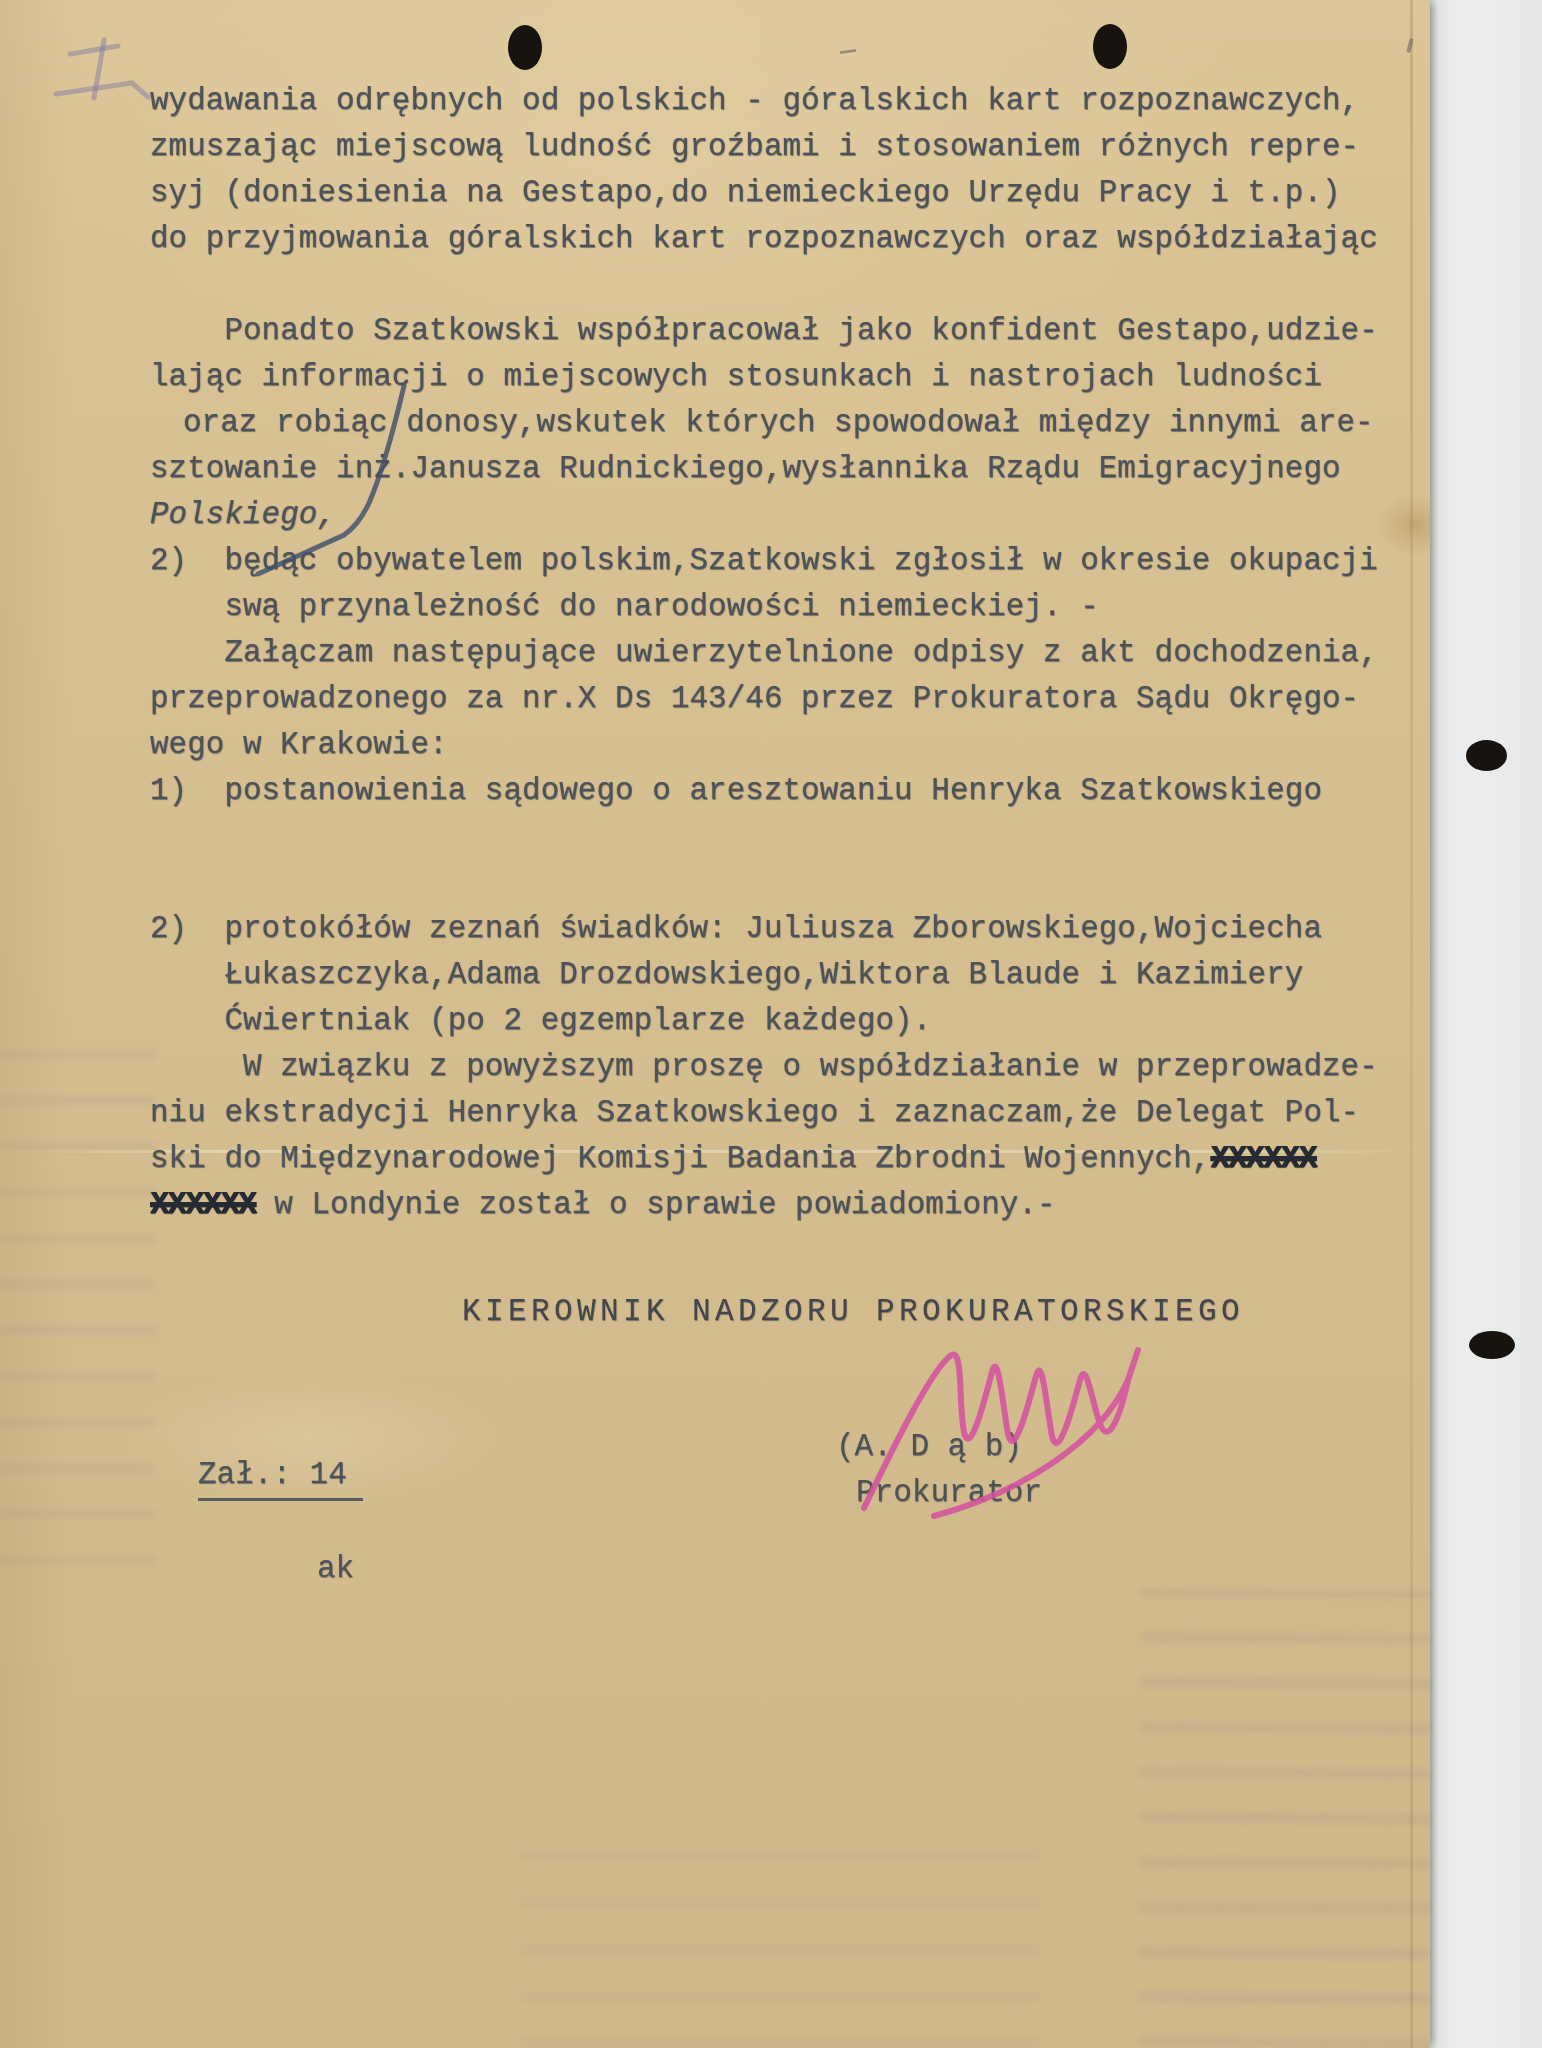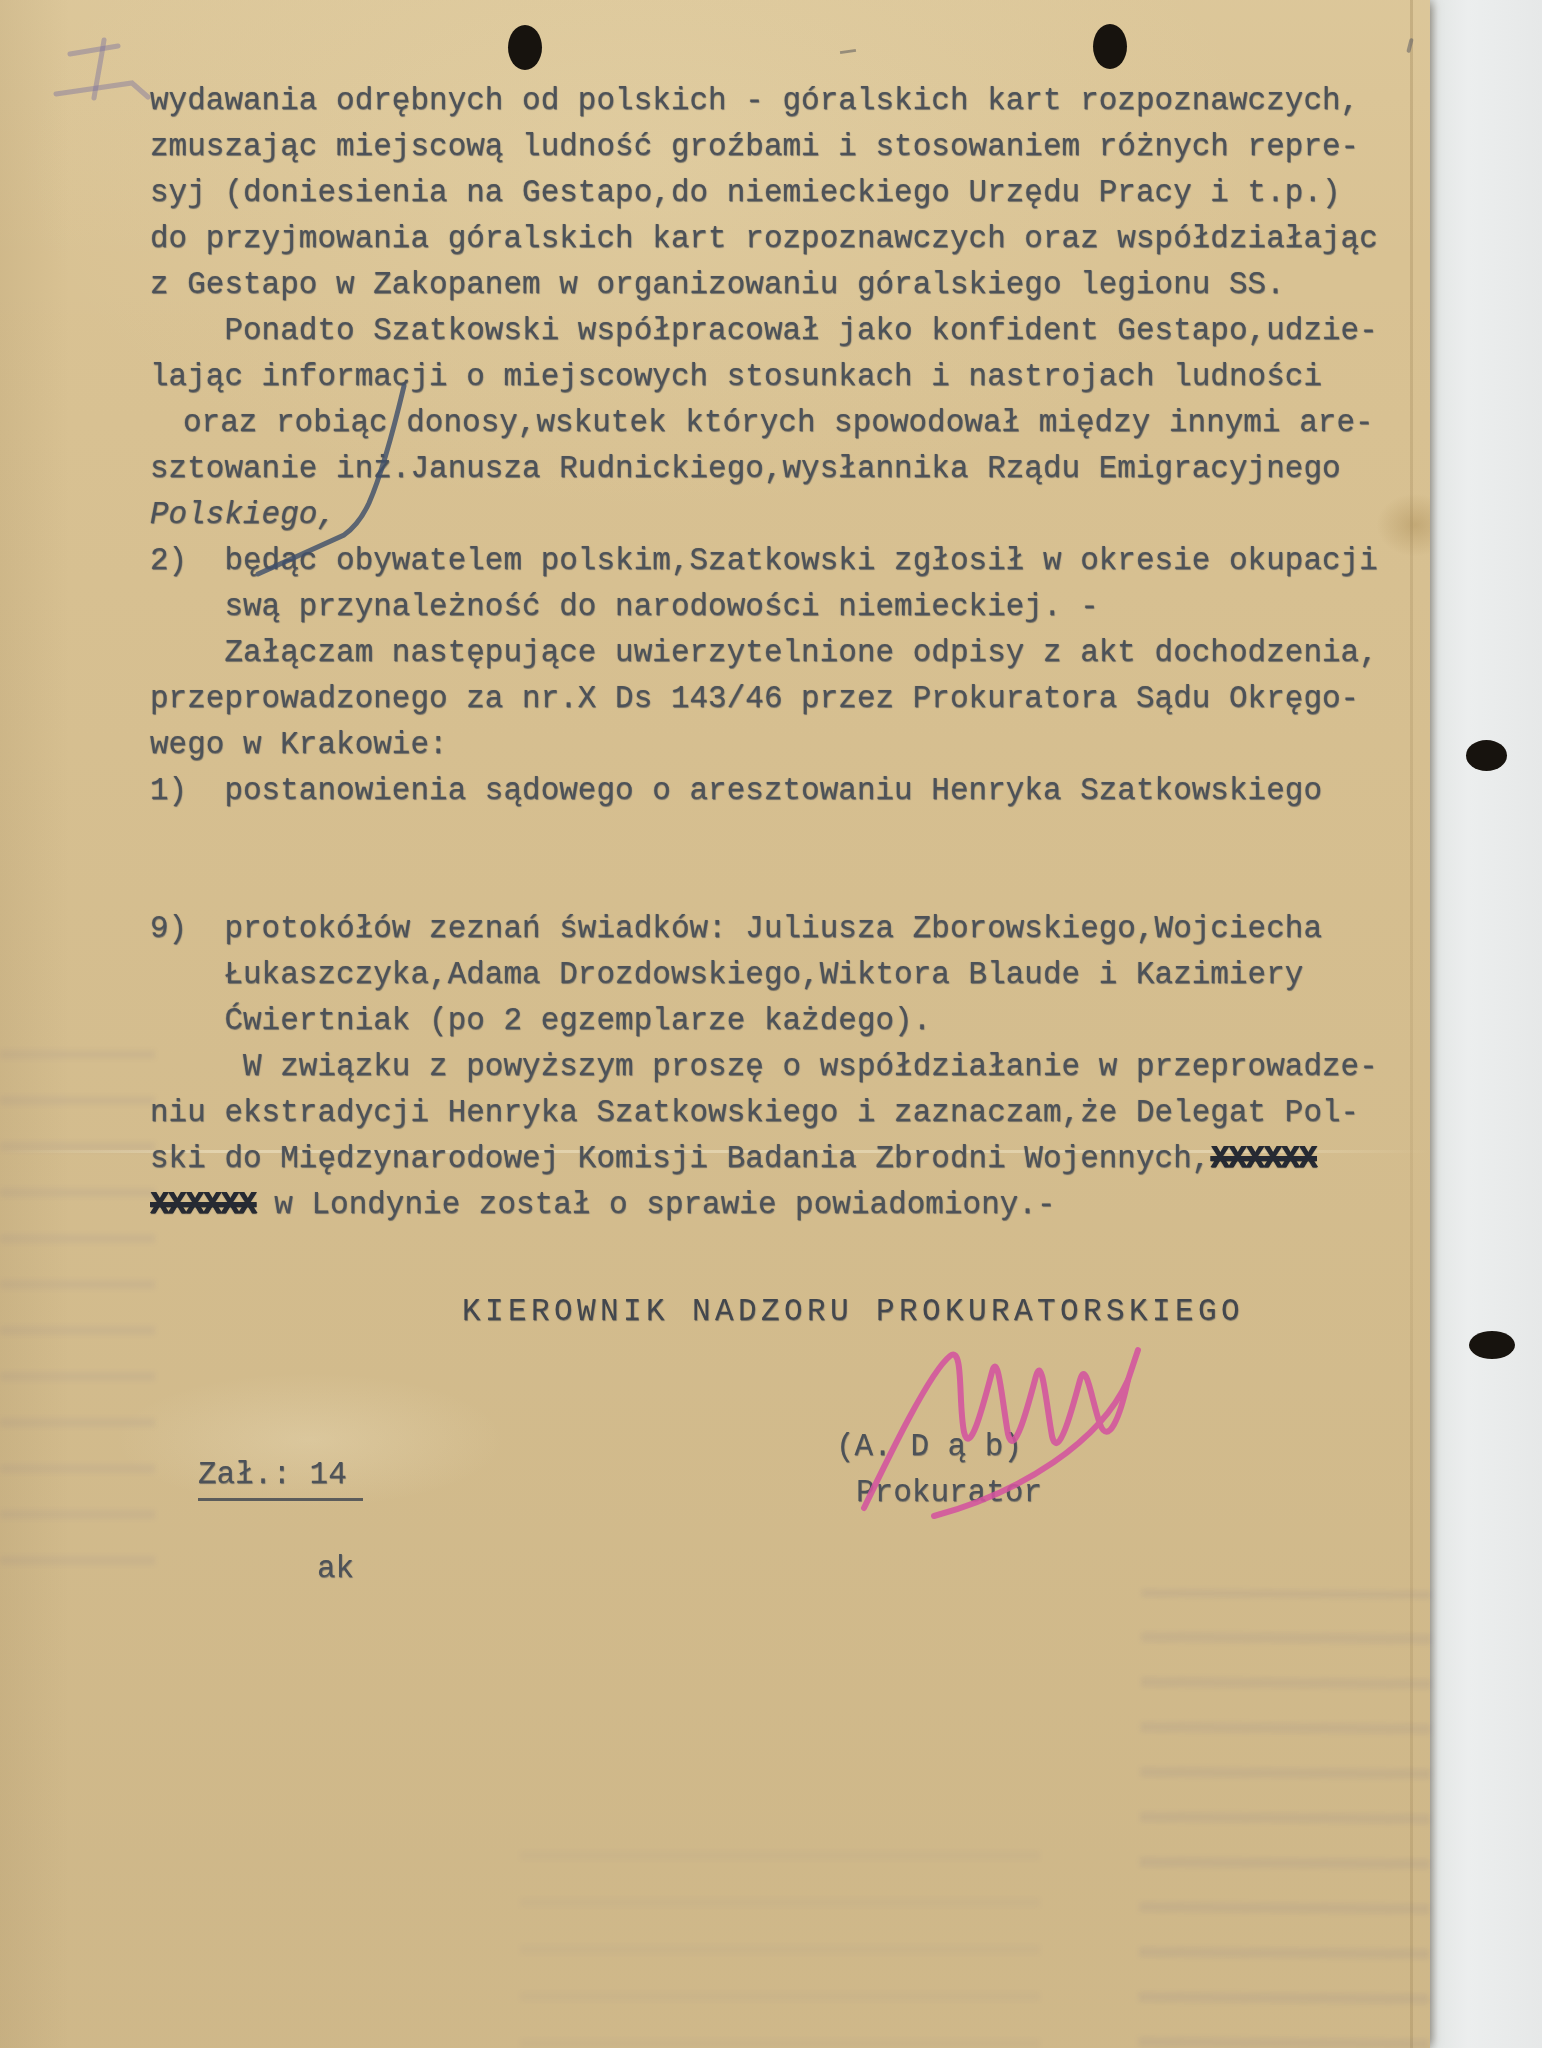--- a/index.html
+++ b/index.html
@@ -109,33 +109,32 @@
 
     <div class="ghost left"></div>
     <div class="ghost bottom-right"></div>
     <div class="ghost bottom-center"></div>
 
     <div class="text-layer">
         <div class="tline" style="left: 150px; top: 82px;">wydawania odrębnych od polskich - góralskich kart rozpoznawczych,</div>
         <div class="tline" style="left: 150px; top: 128px;">zmuszając miejscową ludność groźbami i stosowaniem różnych repre-</div>
         <div class="tline" style="left: 150px; top: 174px;">syj (doniesienia na Gestapo,do niemieckiego Urzędu Pracy i t.p.)</div>
         <div class="tline" style="left: 150px; top: 220px;">do przyjmowania góralskich kart rozpoznawczych oraz współdziałając</div>
-        <div class="tline" style="left: 150px; top: 266px;">z Gestapo w Zakopanem w organizowaniu góralskiego legionu SS.</div>
         <div class="tline" style="left: 150px; top: 312px;">    Ponadto Szatkowski współpracował jako konfident Gestapo,udzie-</div>
         <div class="tline" style="left: 150px; top: 358px;">lając informacji o miejscowych stosunkach i nastrojach ludności</div>
         <div class="tline" style="left: 150px; top: 404px; margin-left: 33px;">oraz robiąc donosy,wskutek których spowodował między innymi are-</div>
         <div class="tline" style="left: 150px; top: 450px;">sztowanie inż.Janusza Rudnickiego,wysłannika Rządu Emigracyjnego</div>
         <div class="tline" style="left: 150px; top: 496px; font-style: italic;">Polskiego,</div>
         <div class="tline" style="left: 150px; top: 542px;">2)  będąc obywatelem polskim,Szatkowski zgłosił w okresie okupacji</div>
         <div class="tline" style="left: 150px; top: 588px;">    swą przynależność do narodowości niemieckiej. -</div>
         <div class="tline" style="left: 150px; top: 634px;">    Załączam następujące uwierzytelnione odpisy z akt dochodzenia,</div>
         <div class="tline" style="left: 150px; top: 680px;">przeprowadzonego za nr.X Ds 143/46 przez Prokuratora Sądu Okręgo-</div>
         <div class="tline" style="left: 150px; top: 726px;">wego w Krakowie:</div>
         <div class="tline" style="left: 150px; top: 772px;">1)  postanowienia sądowego o aresztowaniu Henryka Szatkowskiego</div>
-        <div class="tline" style="left: 150px; top: 910px;">9)  protokółów zeznań świadków: Juliusza Zborowskiego,Wojciecha</div>
+        <div class="tline" style="left: 150px; top: 910px;">2)  protokółów zeznań świadków: Juliusza Zborowskiego,Wojciecha</div>
         <div class="tline" style="left: 150px; top: 956px;">    Łukaszczyka,Adama Drozdowskiego,Wiktora Blaude i Kazimiery</div>
         <div class="tline" style="left: 150px; top: 1002px;">    Ćwiertniak (po 2 egzemplarze każdego).</div>
         <div class="tline" style="left: 150px; top: 1048px;">     W związku z powyższym proszę o współdziałanie w przeprowadze-</div>
         <div class="tline" style="left: 150px; top: 1094px;">niu ekstradycji Henryka Szatkowskiego i zaznaczam,że Delegat Pol-</div>
         <div class="tline" style="left: 150px; top: 1140px;"><span>ski do Międzynarodowej Komisji Badania Zbrodni Wojennych,</span><span class="struck">XXXXXX</span></div>
         <div class="tline" style="left: 150px; top: 1186px;"><span class="struck">XXXXXX</span><span> w Londynie został o sprawie powiadomiony.-</span></div>
       </div>
 
     <div class="closing-title">KIEROWNIK NADZORU PROKURATORSKIEGO</div>
     <div class="plain signer-name">(A. D ą b)</div>

